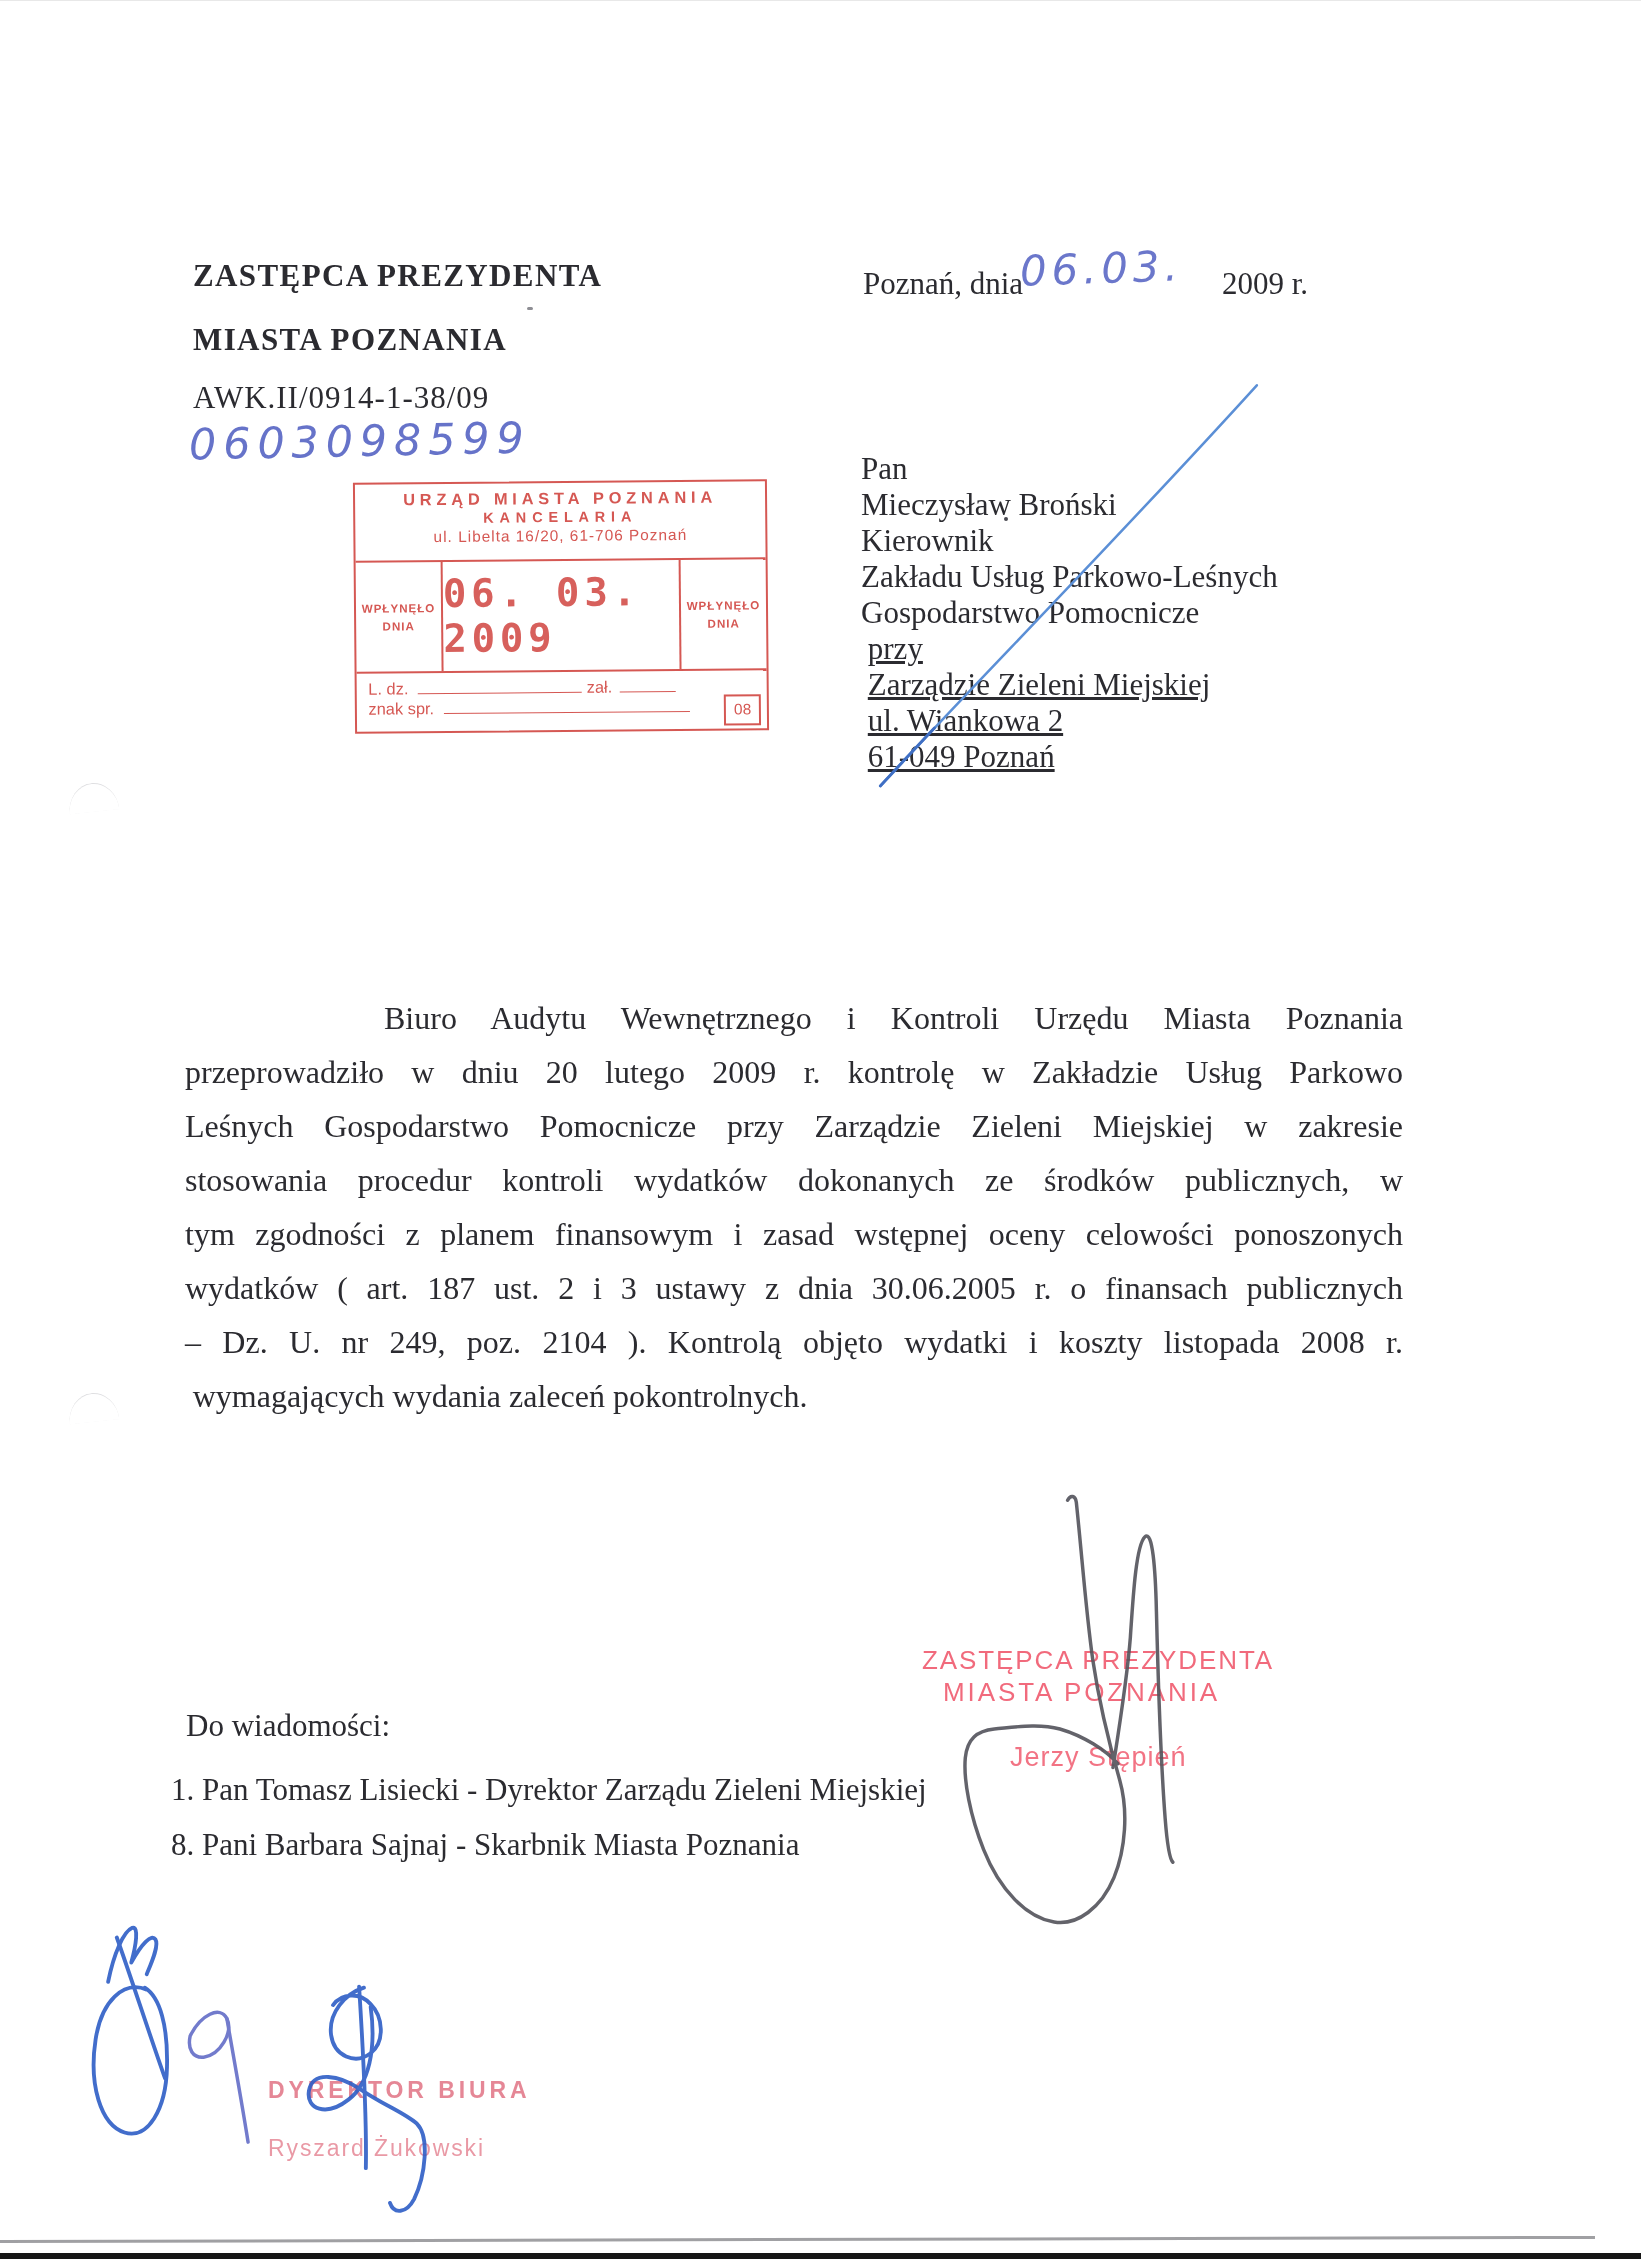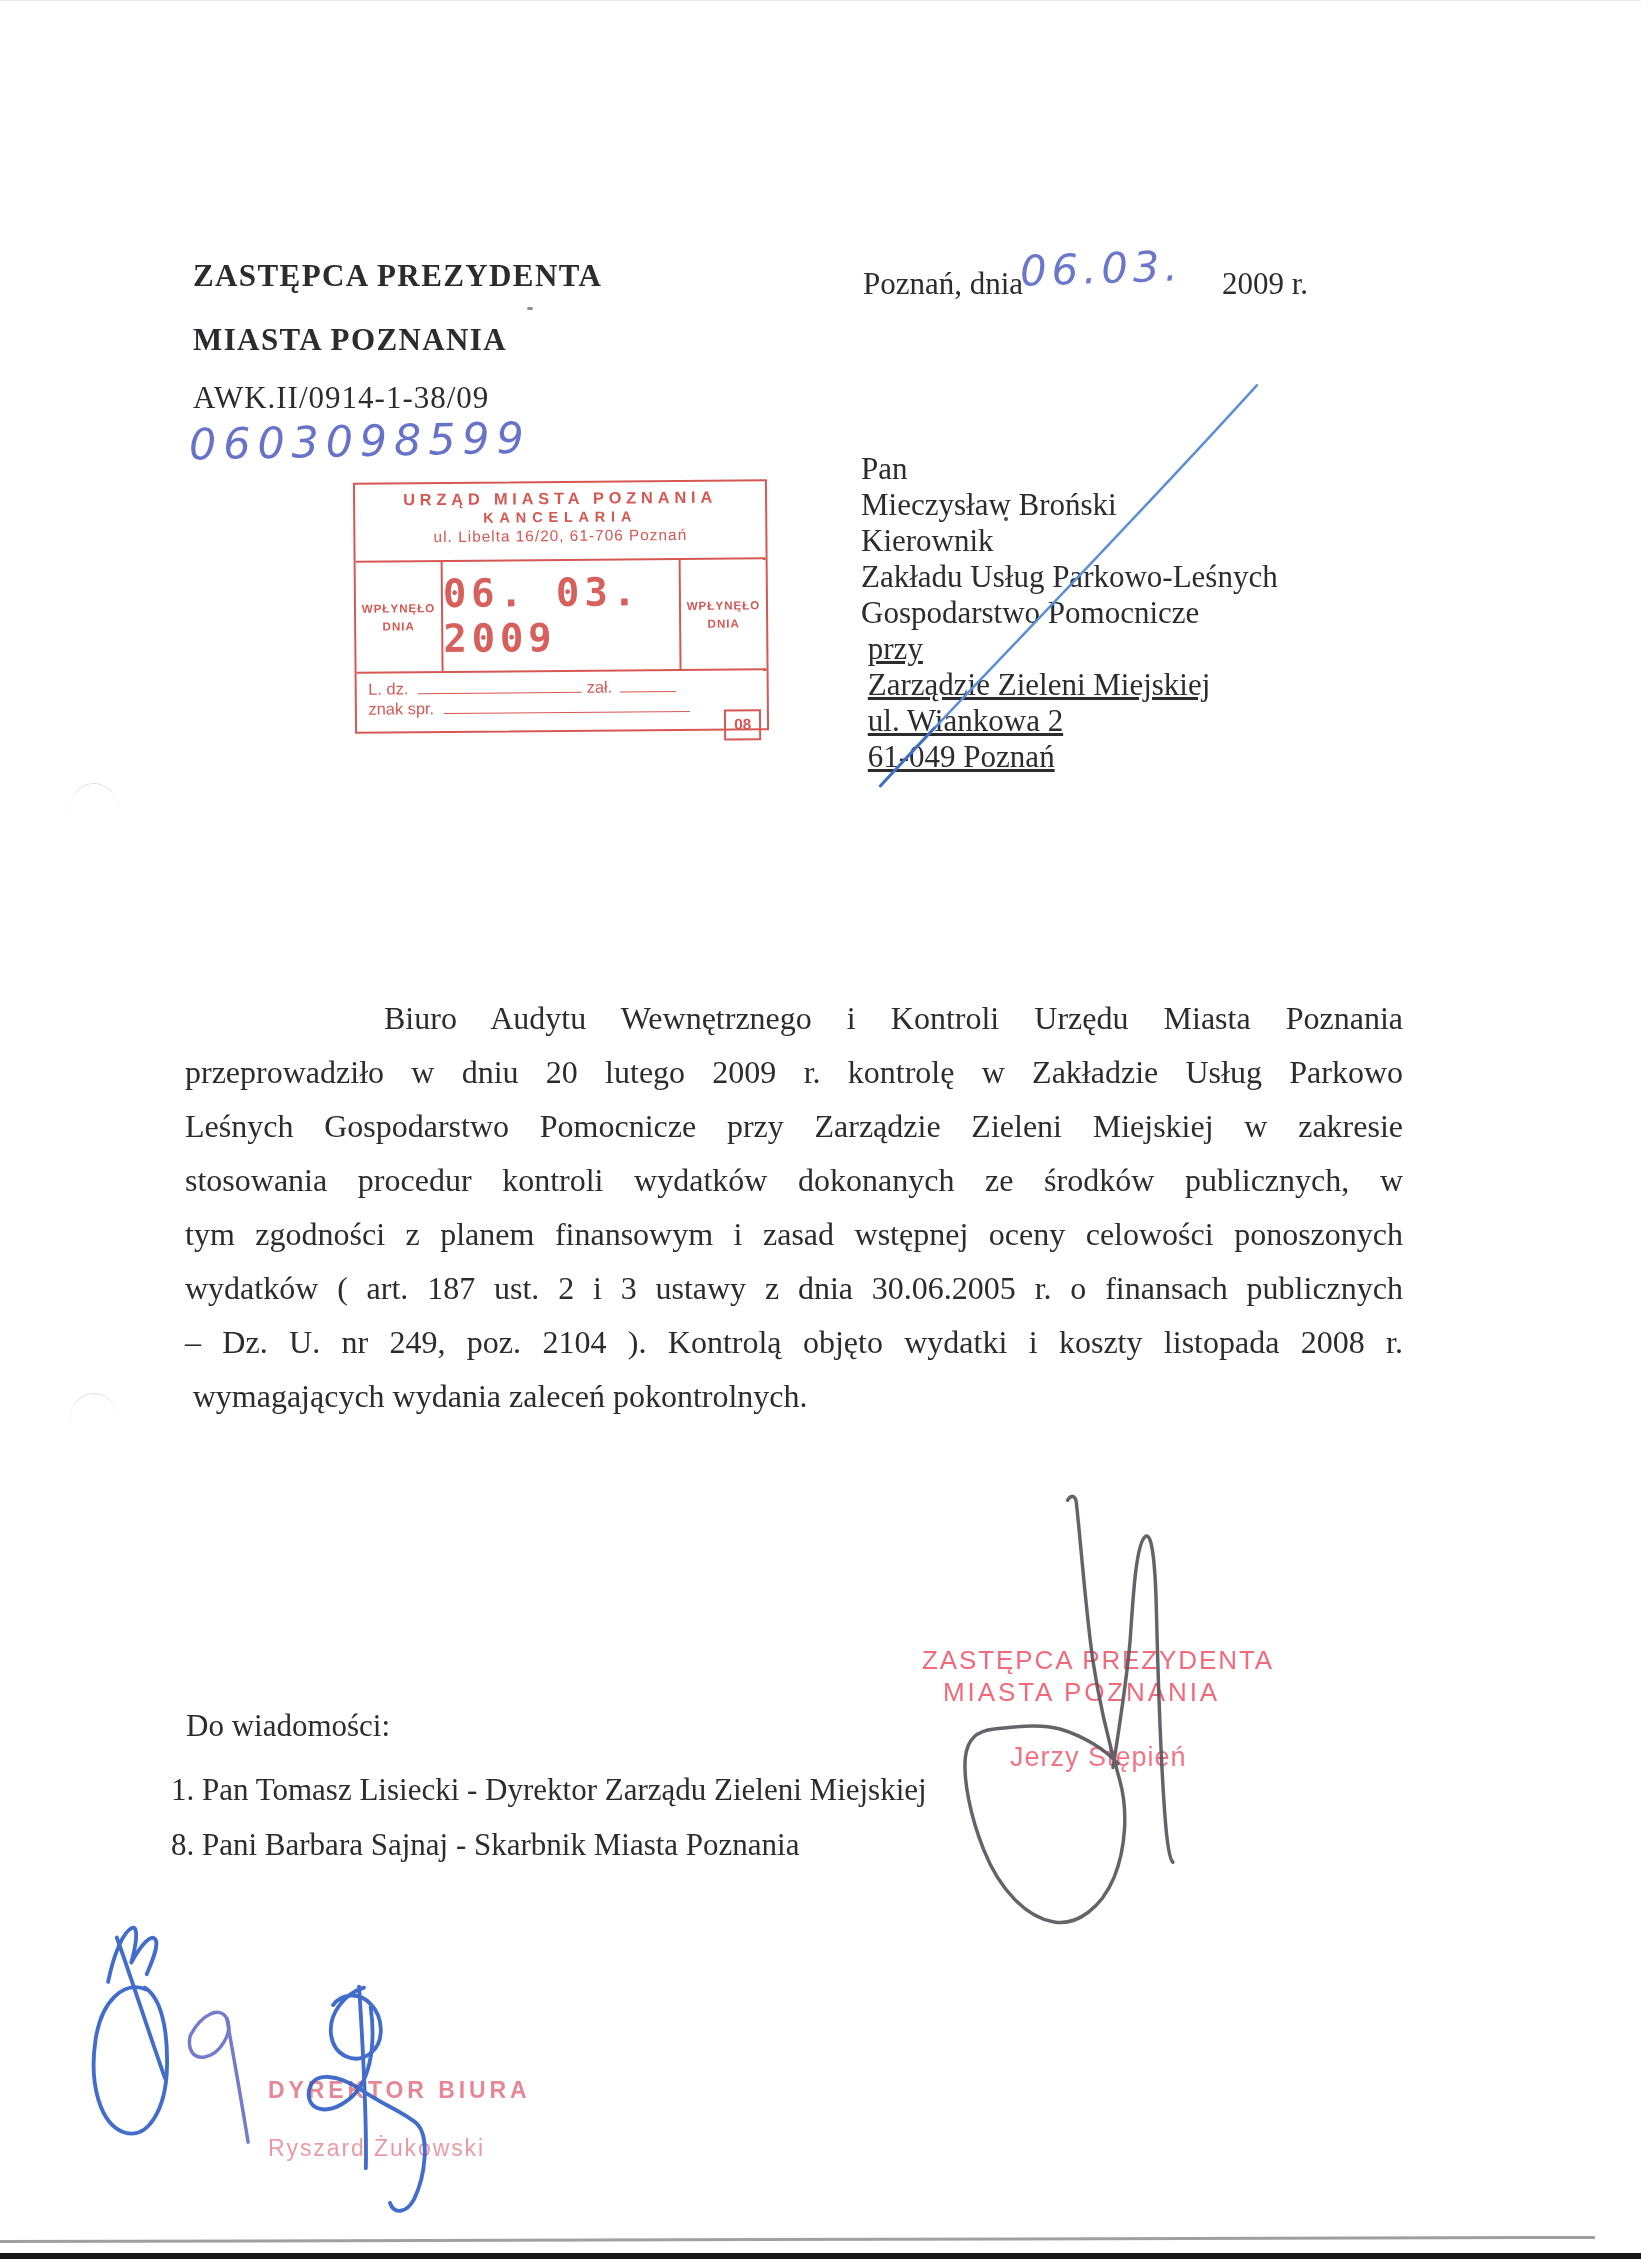--- a/index.html
+++ b/index.html
@@ -49,23 +49,23 @@
   .kanc-cell.right { border-left:2.9px solid #d0413c; }
   .kanc-date { flex:1; display:flex; align-items:center; justify-content:center;
                font-family:"DejaVu Sans Mono",monospace; font-weight:bold;
                font-size:39px; letter-spacing:4.8px; opacity:.95; }
   .kanc-bot { position:relative; height:62px; padding:3.9px 11.6px; font-size:16.4px; }
   .kanc-row { margin-top:1.9px; white-space:nowrap; }
   .kanc-ul { display:inline-block; border-bottom:1.9px solid #d0413c; height:13.5px; vertical-align:baseline; }
   .ul-a { width:164px; margin-left:9.7px; }
   .ul-b { width:56px;  margin-left:7.7px; }
   .ul-c { width:246px; margin-left:9.7px; }
-  .kanc-code { position:absolute; right:5.8px; bottom:0; width:33px; height:27px;
+  .kanc-code { position:absolute; right:5.8px; bottom:15px; width:33px; height:27px;
                border:2.9px solid #d0413c; display:flex; align-items:center; justify-content:center;
-               font-size:15.4px; font-weight:bold; }
+               font-size:15.4px; font-weight:normal; }
 
   
   .recipient { position:absolute; left:861px; top:450px; font-size:31px; }
   .recipient .rline { height:36px; line-height:36px; white-space:nowrap; }
   .recipient .rline:nth-child(n+6) { margin-left:6.8px;text-decoration:underline; }
 
   
   .bodytext { position:absolute; left:185px; top:990px; width:1218px; }
   .para-line { font-size:32px; height:54px; line-height:54px;
                text-align:justify; text-align-last:justify; box-sizing:border-box; }

